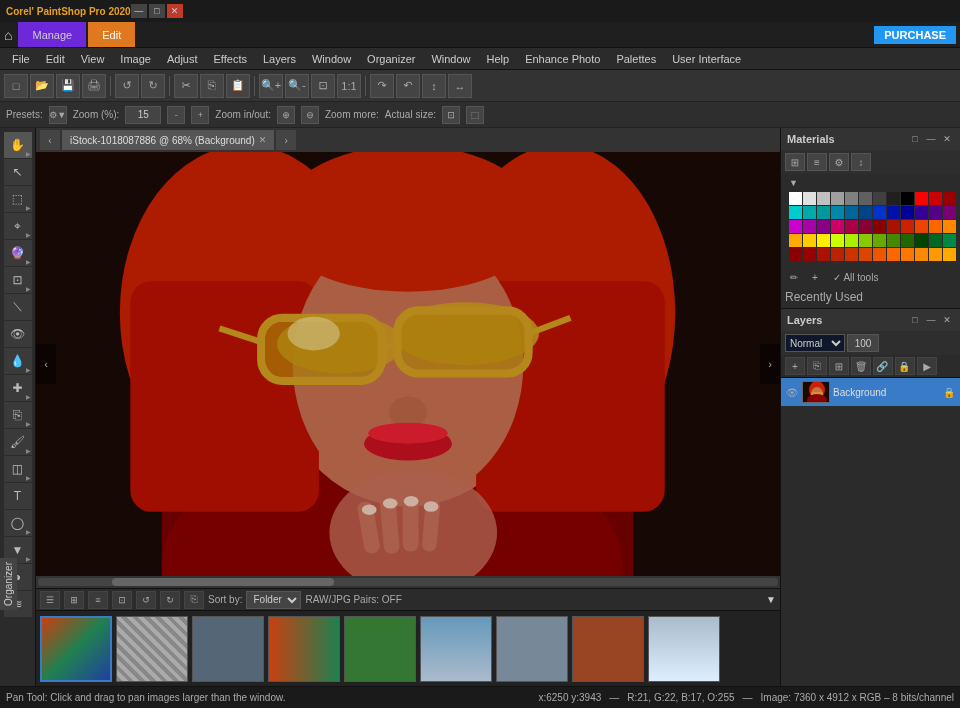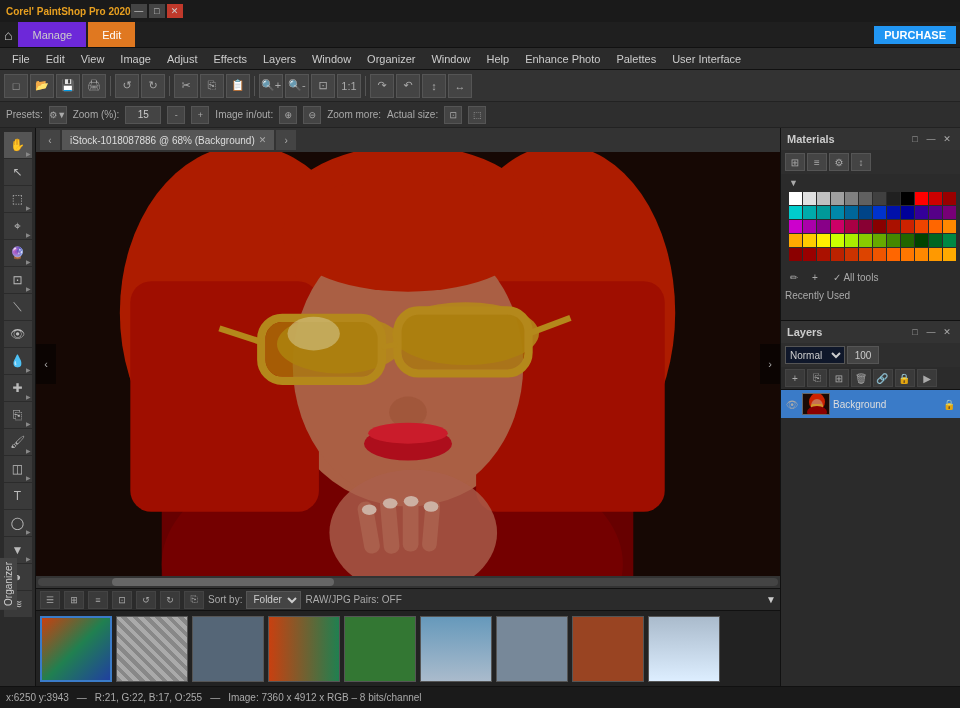--- a/index.html
+++ b/index.html
@@ -67,21 +67,21 @@
     .mat-btn { width: 20px; height: 18px; background: #444; display: flex; align-items: center; justify-content: center; cursor: pointer; color: #aaa; font-size: 10px; border: 1px solid #555; }
 
     .palette-row { display: flex; align-items: center; padding: 2px 4px; gap: 4px; }
     .palette-select { flex: 1; height: 18px; background: #444; border: 1px solid #555; color: #ccc; font-size: 10px; }
     .palette-arrow { color: #aaa; font-size: 9px; }
 
     .color-swatches { padding: 2px 4px; }
     .swatch-row { display: flex; gap: 1px; margin-bottom: 1px; }
     .swatch { width: 13px; height: 13px; cursor: pointer; }
     .recently-used { padding: 2px 4px 4px 4px; }
-    .recently-label { font-size: 10px; color: #aaa; margin-bottom: 15px; }
+    .recently-label { font-size: 12px; color: #aaa; margin-bottom: 0; }
 
     
     #layers-panel { flex: 1; display: flex; flex-direction: column; }
     .layers-toolbar { display: flex; align-items: center; padding: 3px 4px; gap: 2px; background: #2e2e2e; }
     .blend-select { width: 60px; height: 18px; background: #0f172a; border: 1px solid #555; color: #ccc; font-size: 10px; }
     .opacity-input { width: 32px; height: 18px; background: #444; border: 1px solid #555; color: #ccc; font-size: 10px; text-align: center; }
 
     .layers-actions { display: flex; align-items: center; padding: 2px 4px; gap: 2px; background: #2b2b2b; border-bottom: 1px solid #111; }
     .layer-act-btn { width: 20px; height: 18px; background: #3a3a3a; display: flex; align-items: center; justify-content: center; cursor: pointer; color: #aaa; font-size: 10px; border: 1px solid #444; }
 
@@ -192,21 +192,21 @@
   <div class="tb-btn">↔</div>
 </div>
 
 <div id="optbar">
   <span class="opt-label">Presets:</span>
   <div class="opt-btn">⚙▼</div>
   <span class="opt-label">Zoom (%):</span>
   <input class="opt-input" type="text" value="15" style="">
   <div class="opt-btn">-</div>
   <div class="opt-btn">+</div>
-  <span class="opt-label">Image in/out:</span>
+  <span class="opt-label">Zoom in/out:</span>
   <div class="opt-btn">⊕</div>
   <div class="opt-btn">⊖</div>
   <span class="opt-label">Zoom more:</span>
   <span class="opt-label">Actual size:</span>
   <div class="opt-btn">⊡</div>
   <div class="opt-btn">⬚</div>
 </div>
 
 <div id="main">
 
@@ -563,20 +563,21 @@
           </div>
           <span class="layer-name">Background</span>
           <span class="layer-lock">🔒</span>
         </div>
       </div>
     </div>
   </div>
 </div>
 
 <div id="statusbar">
+  <div id="statusbar-left">Pan Tool: Click and drag to pan images larger than the window.</div>
   <div id="statusbar-right">
     <span>x:6250 y:3943</span>
     <span> — </span>
     <span>R:21, G:22, B:17, O:255</span>
     <span> — </span>
     <span>Image: 7360 x 4912 x RGB – 8 bits/channel</span>
   </div>
 </div>
 
 <div id="organizer-tab">Organizer</div>

